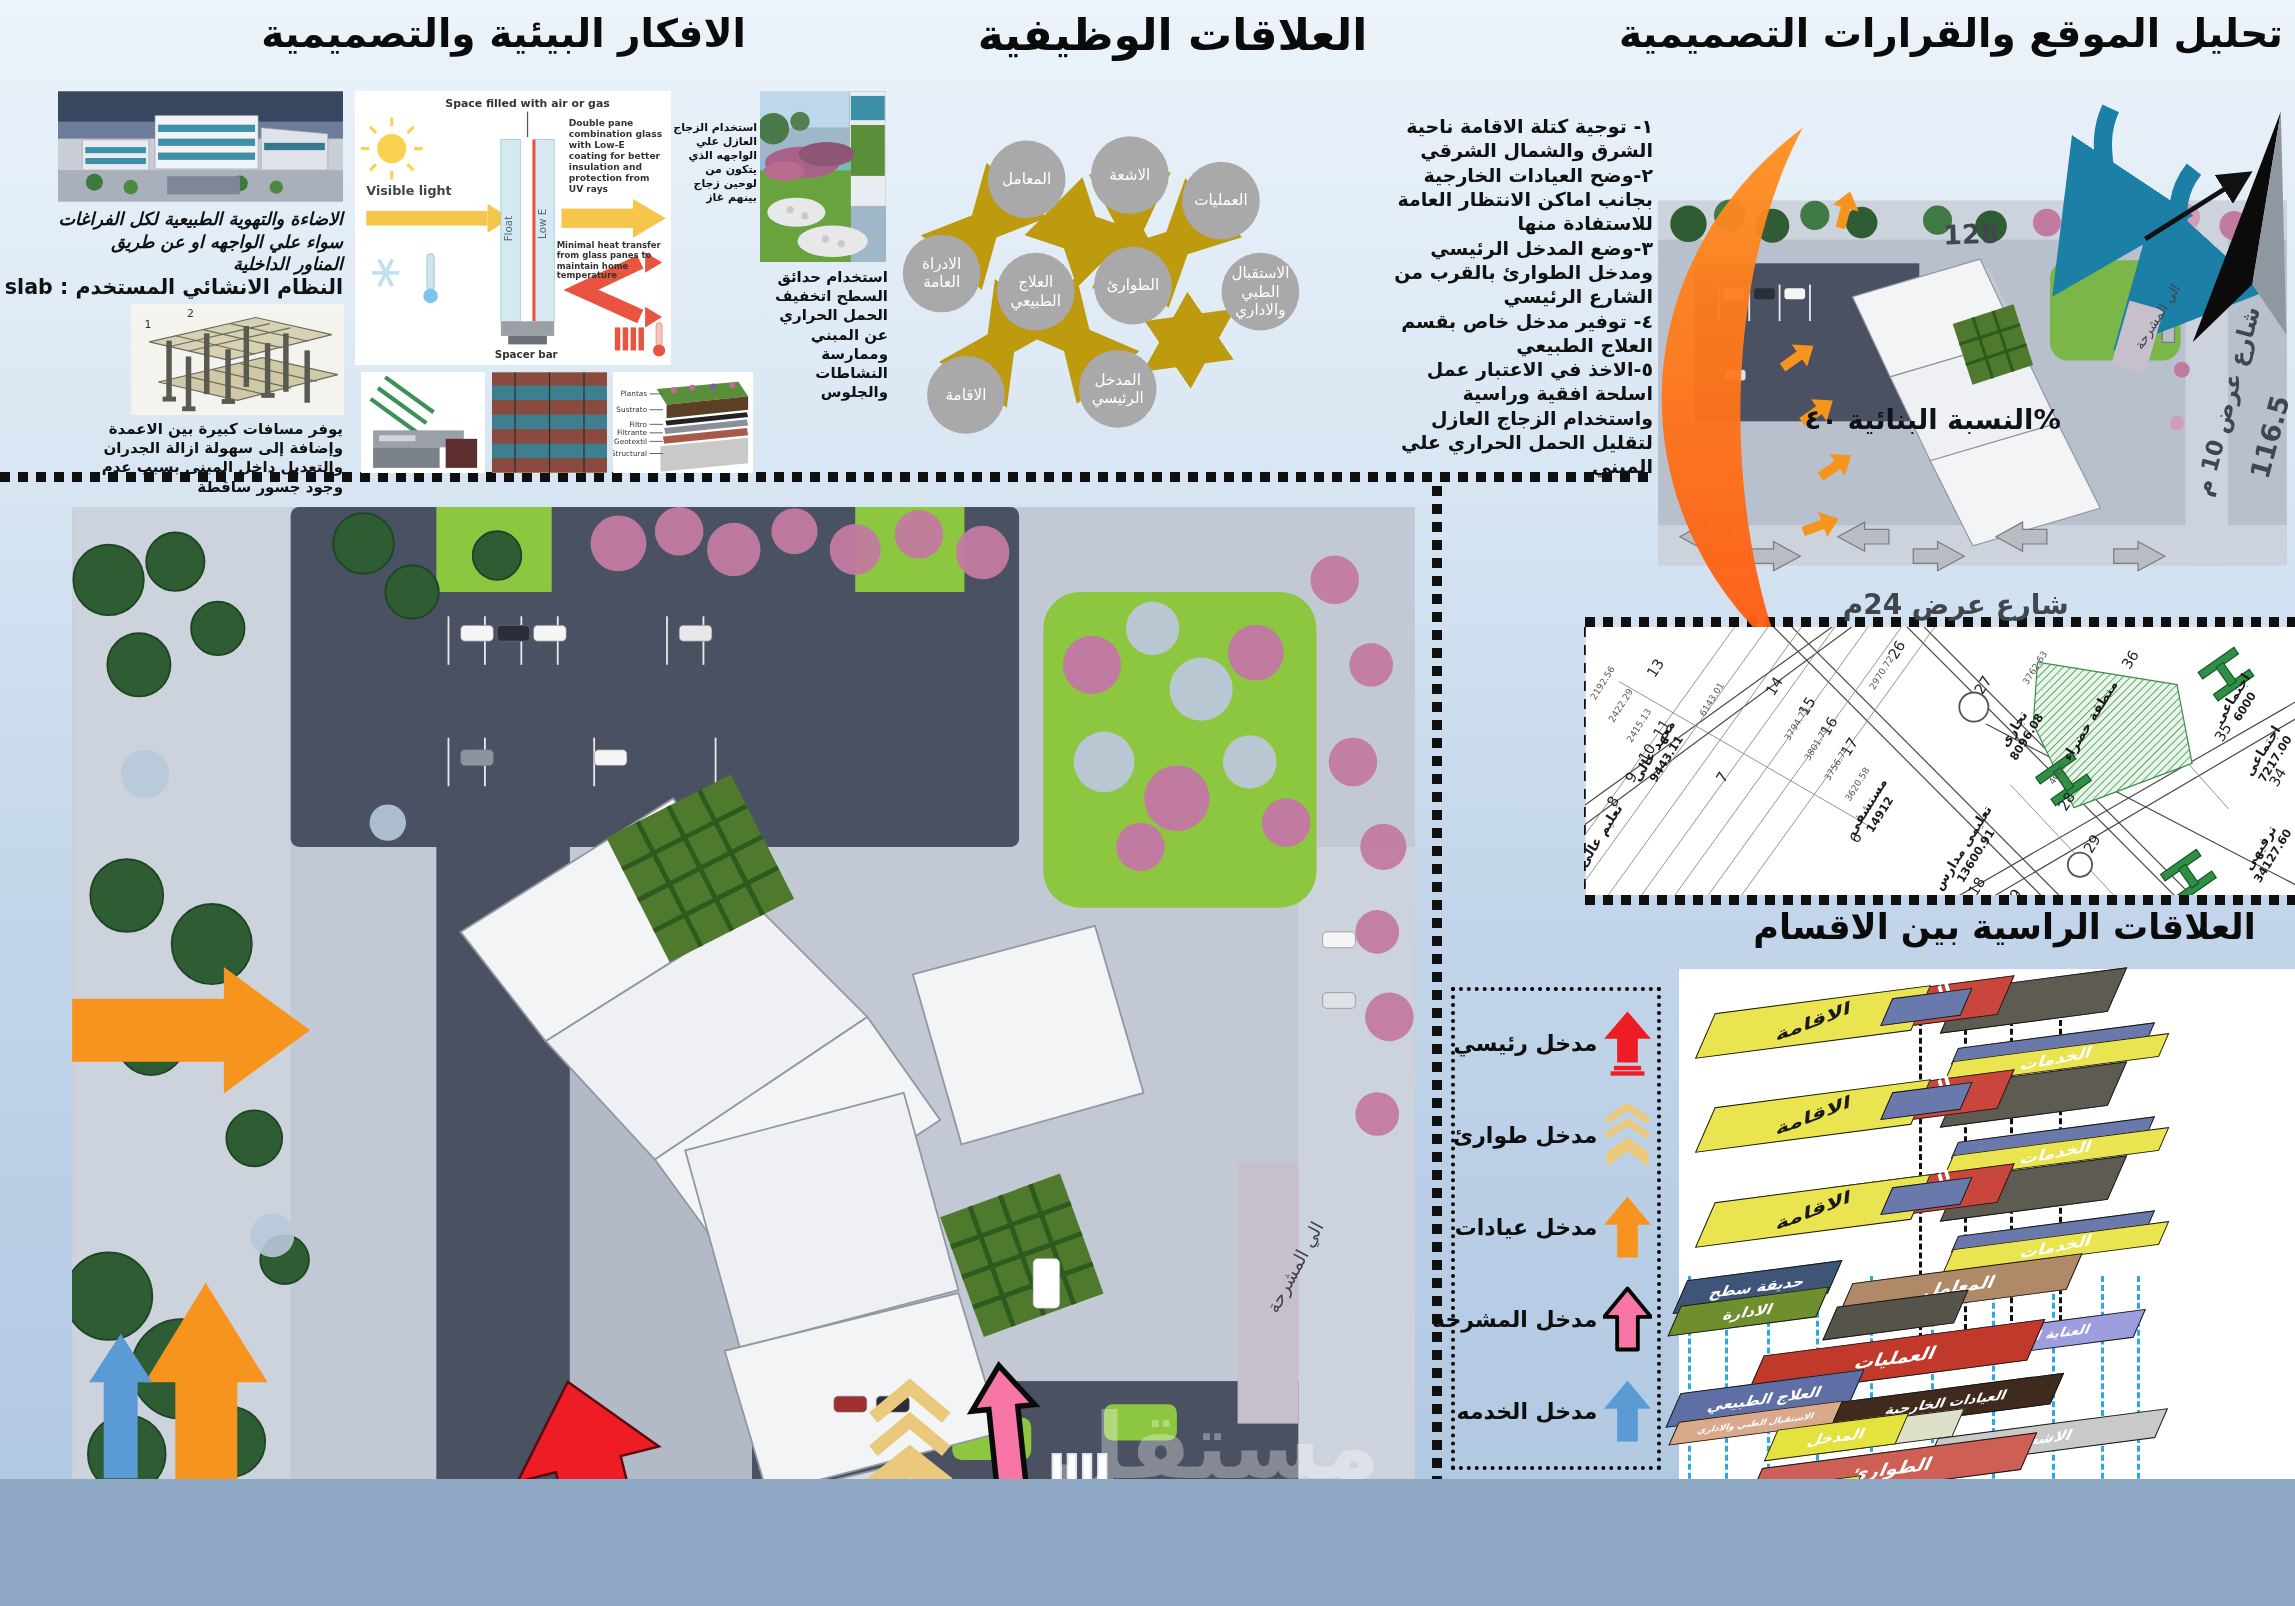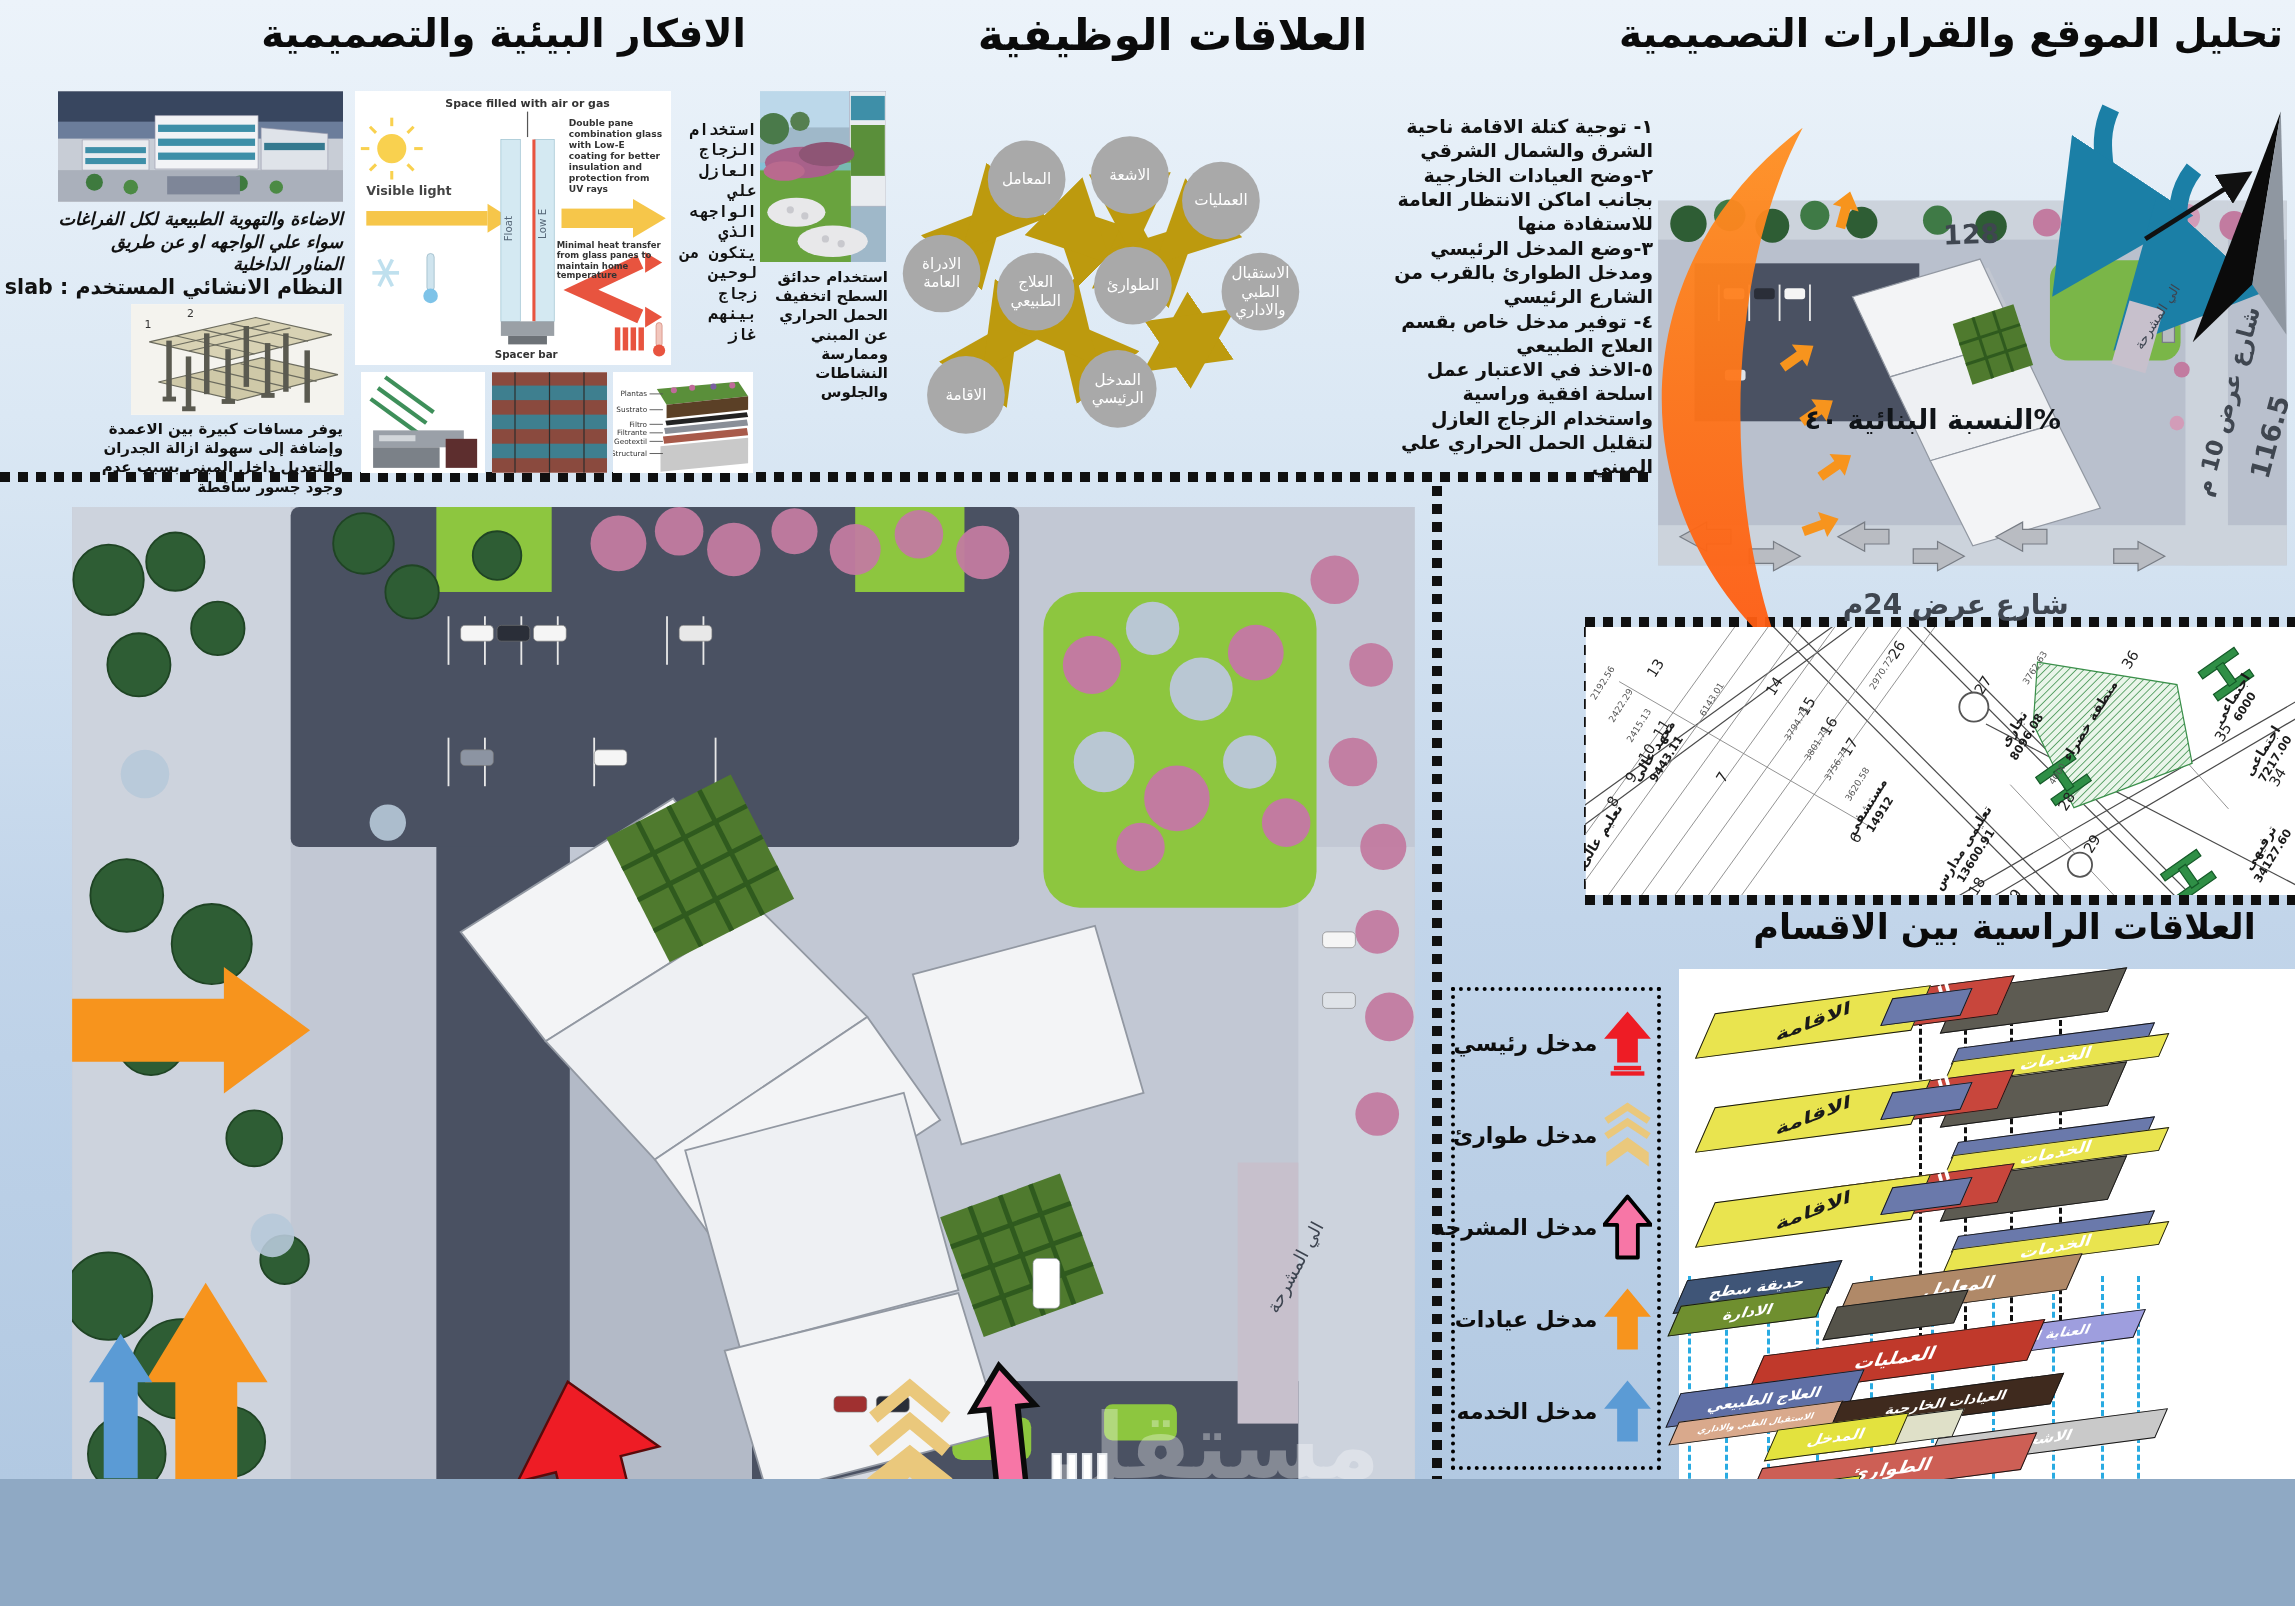--- a/index.html
+++ b/index.html
@@ -142,21 +142,21 @@
         <rect x="467" y="390" width="9" height="38"></rect>
     </g>
     <rect x="496" y="382" width="10" height="40" rx="5" fill="#f2c6bd" stroke="#cc7766"></rect>
     <circle cx="501" cy="428" r="10" fill="#e8543f"></circle>
     <foreignObject x="332" y="246" width="180" height="90">
       <div xmlns="http://www.w3.org/1999/xhtml" style="font-size:14px;font-weight:bold;color:#333;line-height:1.2;">Minimal heat transfer from glass panes to maintain home temperature</div>
     </foreignObject>
     <text x="230" y="440" font-size="17" font-weight="bold" fill="#333">Spacer bar</text>
   </svg>
 
-  <div class="note abs" style="left:673px;top:121px;width:84px;font-size:16px;font-family:Liberation Mono, monospace;">استخدام الزجاج العازل علي الواجهه الذي يتكون من لوحين زجاج بينهم غاز</div>
+  <div class="note abs" style="left:673px;top:121px;width:84px;font-size:11px;">استخدام الزجاج العازل علي الواجهه الذي يتكون من لوحين زجاج بينهم غاز</div>
 
   <svg class="abs imgframe" style="left:760px;top:91px;" width="126" height="171" viewBox="0 0 208 282">
     <rect width="208" height="282" fill="#bcd8ea"></rect>
     <rect y="60" width="208" height="222" fill="#9fb8c9"></rect>
     <rect x="148" width="60" height="190" fill="#e9ecf0" stroke="#aab"></rect>
     <rect x="150" y="56" width="56" height="84" fill="#5a8f3a"></rect>
     <rect x="150" y="8" width="56" height="40" fill="#3e8fa8"></rect>
     <circle cx="22" cy="62" r="26" fill="#4a7a4a"></circle>
     <circle cx="66" cy="50" r="16" fill="#557f50"></circle>
     <polygon points="0,130 150,108 150,282 0,282" fill="#69a33e"></polygon>
@@ -626,29 +626,29 @@
       </div>
       <div class="legend-row">
         <div class="lg-label">مدخل طوارئ</div>
         <svg width="49" height="70" viewBox="0 0 90 120">
           <path d="M6,34 L45,8 L84,34" fill="none" stroke="#eac87c" stroke-width="13"></path>
           <path d="M6,62 L45,36 L84,62" fill="none" stroke="#eac87c" stroke-width="13"></path>
           <polygon points="6,118 6,92 45,64 84,92 84,118 45,90" fill="#eac87c"></polygon>
         </svg>
       </div>
       <div class="legend-row">
+        <div class="lg-label">مدخل عيادات</div>
+        <svg width="49" height="70" viewBox="0 0 90 120">
+          <polygon points="45,4 88,56 64,56 64,116 26,116 26,56 2,56" fill="#f7941d"></polygon>
+        </svg>
+      </div>
+      <div class="legend-row">
         <div class="lg-label">مدخل المشرحة</div>
         <svg width="49" height="70" viewBox="0 0 90 120">
           <polygon points="45,4 88,56 64,56 64,116 26,116 26,56 2,56" fill="#f776a6" stroke="#000" stroke-width="7" stroke-linejoin="round"></polygon>
-        </svg>
-      </div>
-      <div class="legend-row">
-        <div class="lg-label">مدخل عيادات</div>
-        <svg width="49" height="70" viewBox="0 0 90 120">
-          <polygon points="45,4 88,56 64,56 64,116 26,116 26,56 2,56" fill="#f7941d"></polygon>
         </svg>
       </div>
       <div class="legend-row">
         <div class="lg-label">مدخل الخدمه</div>
         <svg width="49" height="70" viewBox="0 0 90 120">
           <polygon points="45,4 88,56 64,56 64,116 26,116 26,56 2,56" fill="#5b9bd5"></polygon>
         </svg>
       </div>
     </div>
   <div id="stack" class="abs" style="left:1679px;top:969px;width:616px;height:610px;background:#ffffff;">

